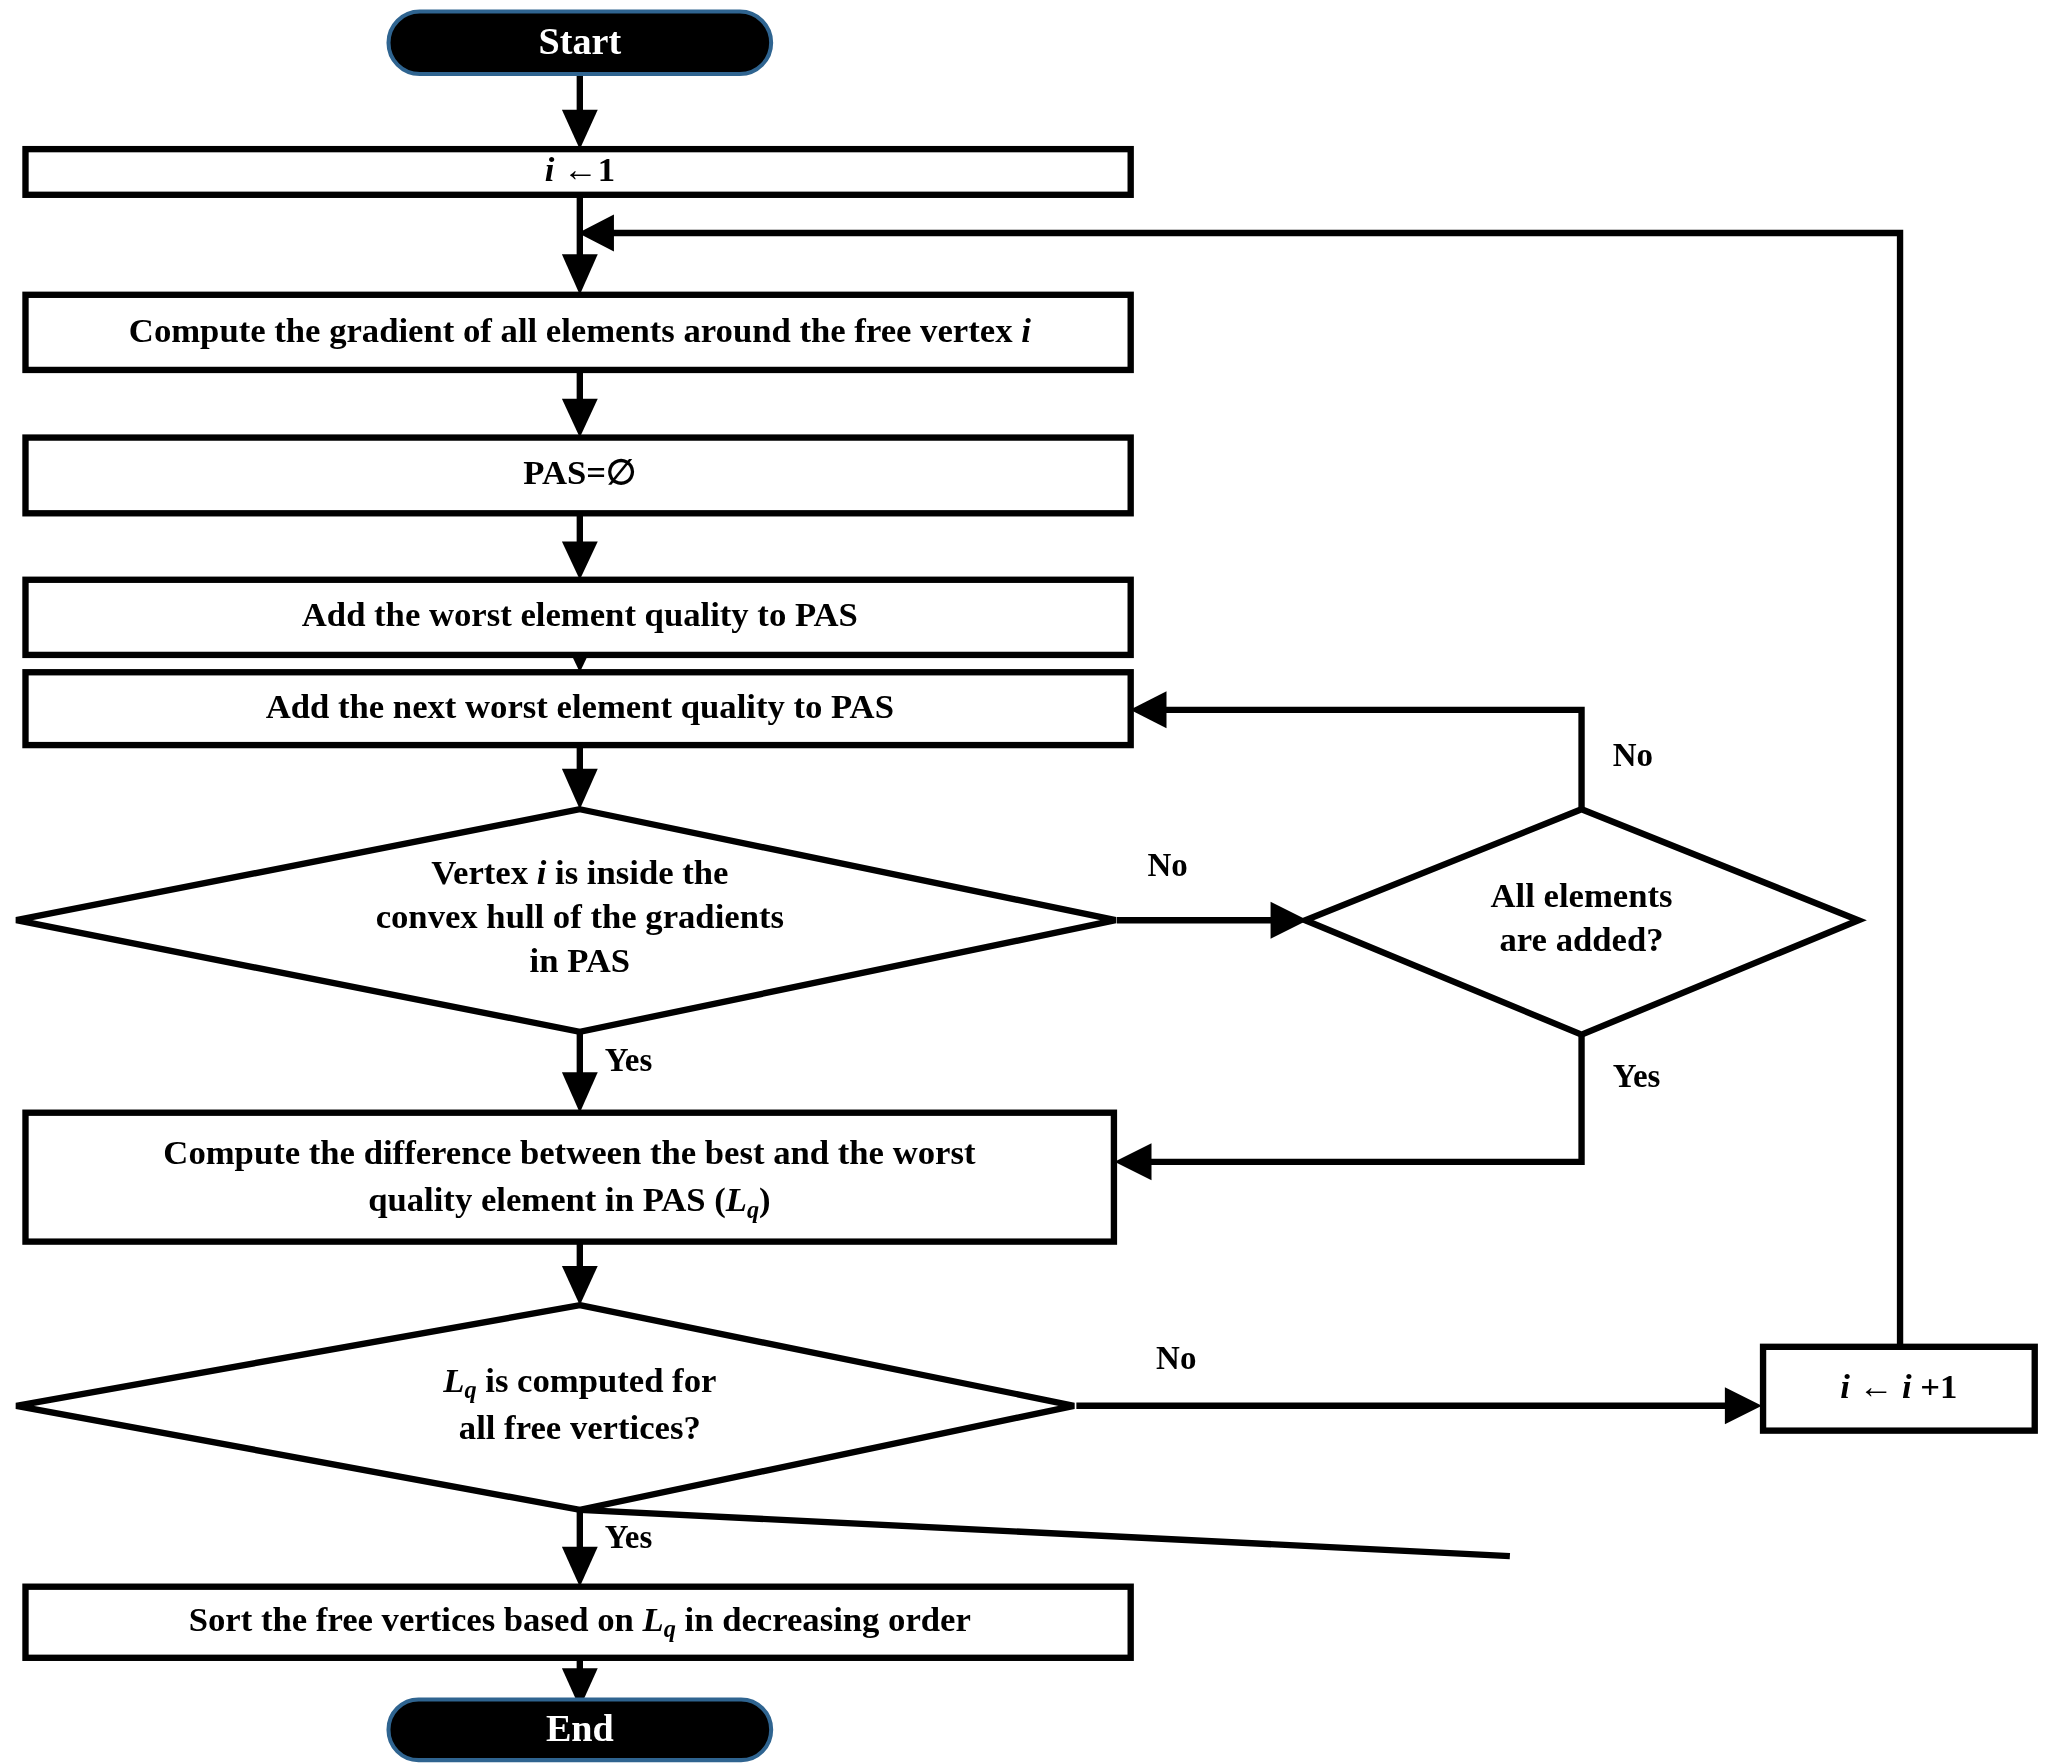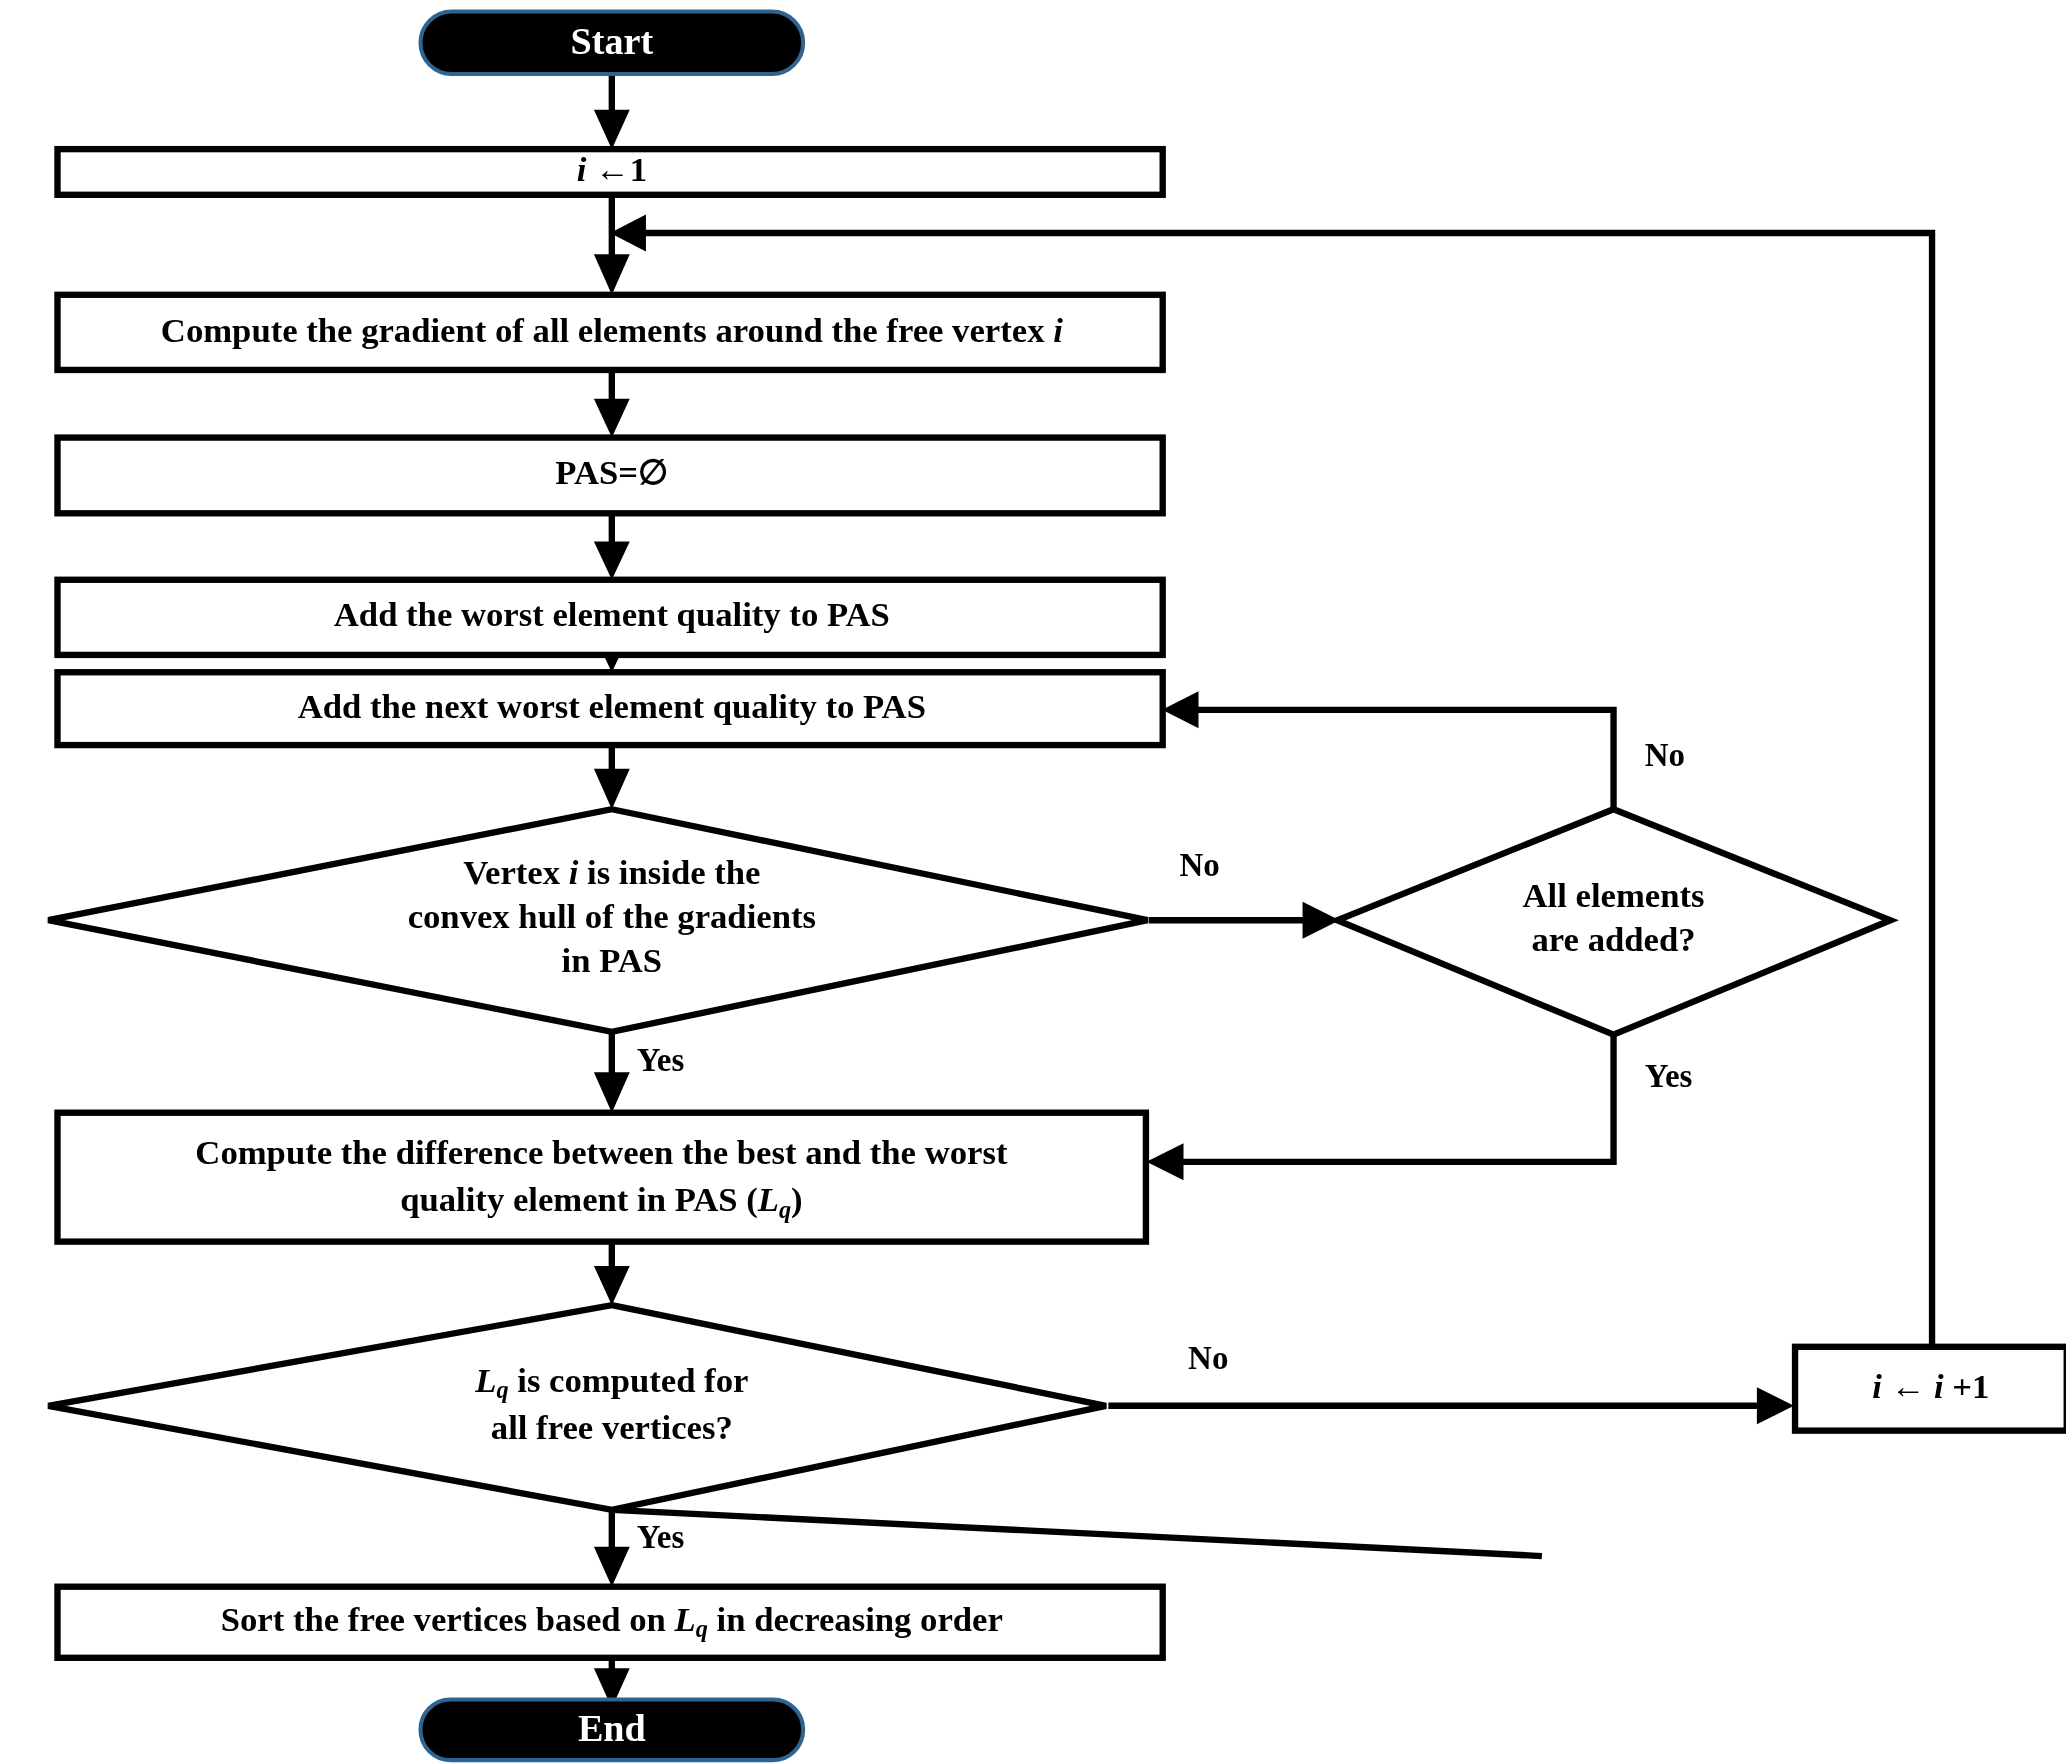--- a/index.html
+++ b/index.html
@@ -6,21 +6,20 @@
     margin: 0;
     padding: 0;
     background: #ffffff;
   }
   #chart-root {
     position: relative;
     width: 1698px;
     height: 1763px;
     background: #ffffff;
     font-family: "Liberation Serif", "DejaVu Serif", serif;
-    padding-left: 32px;
   }
   svg#flow {
     display: block;
     width: 2066px;
     height: 1763px;
   }
   .node-box {
     fill: #ffffff;
     stroke: #000000;
     stroke-width: 11;

